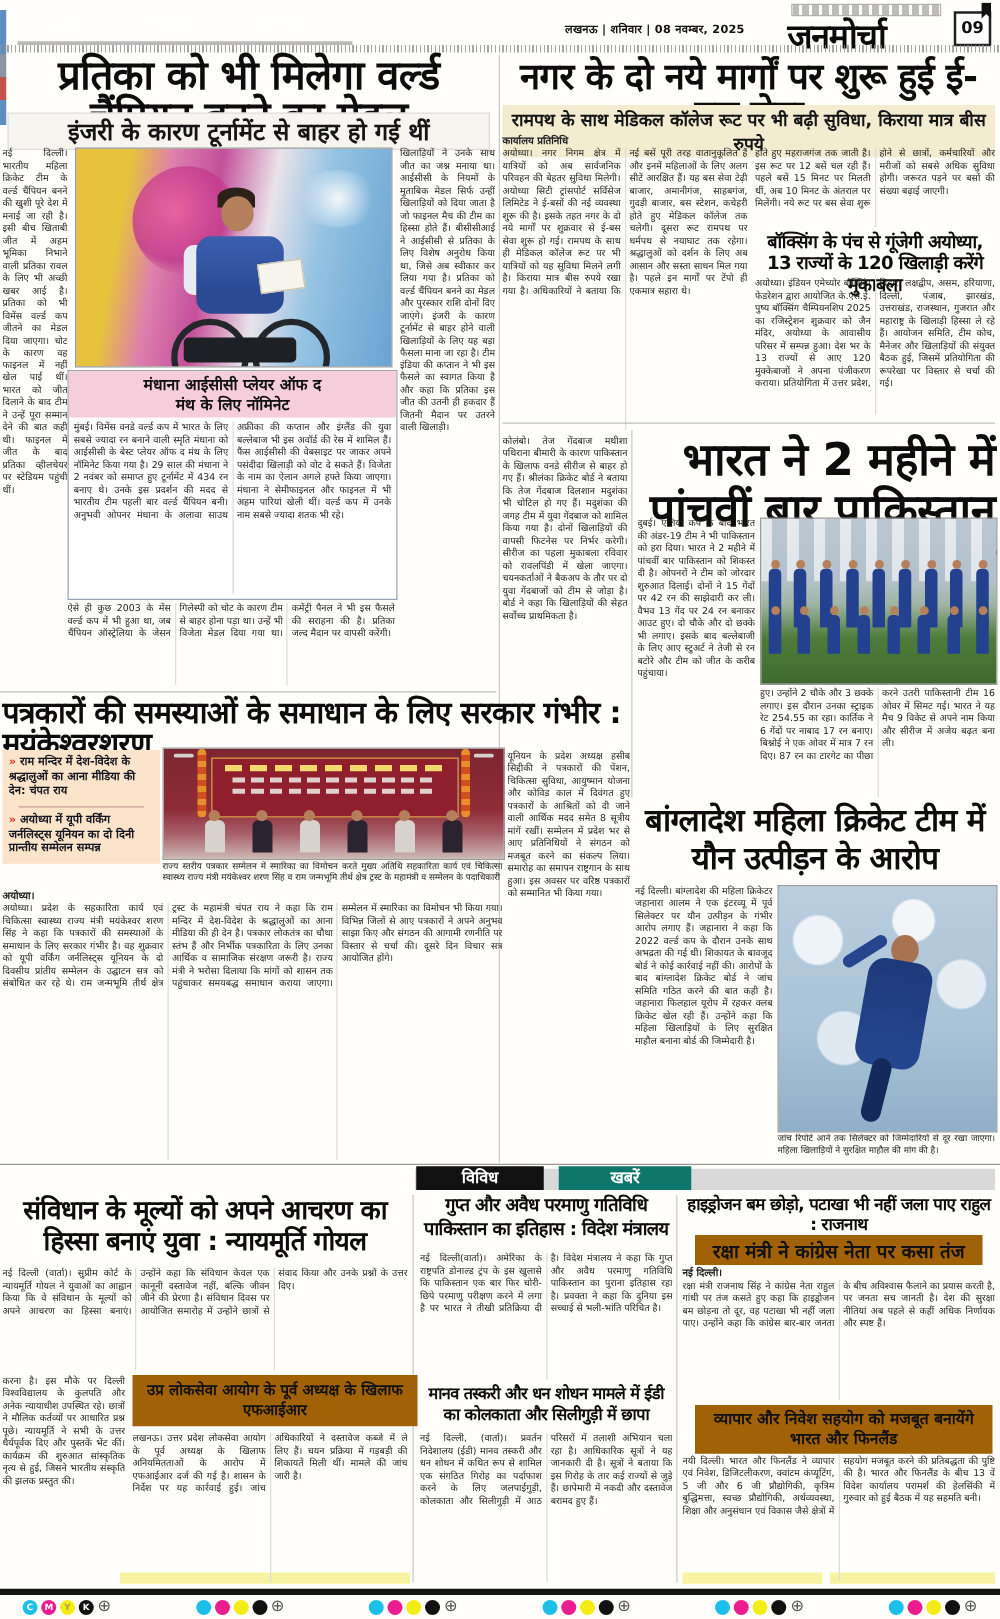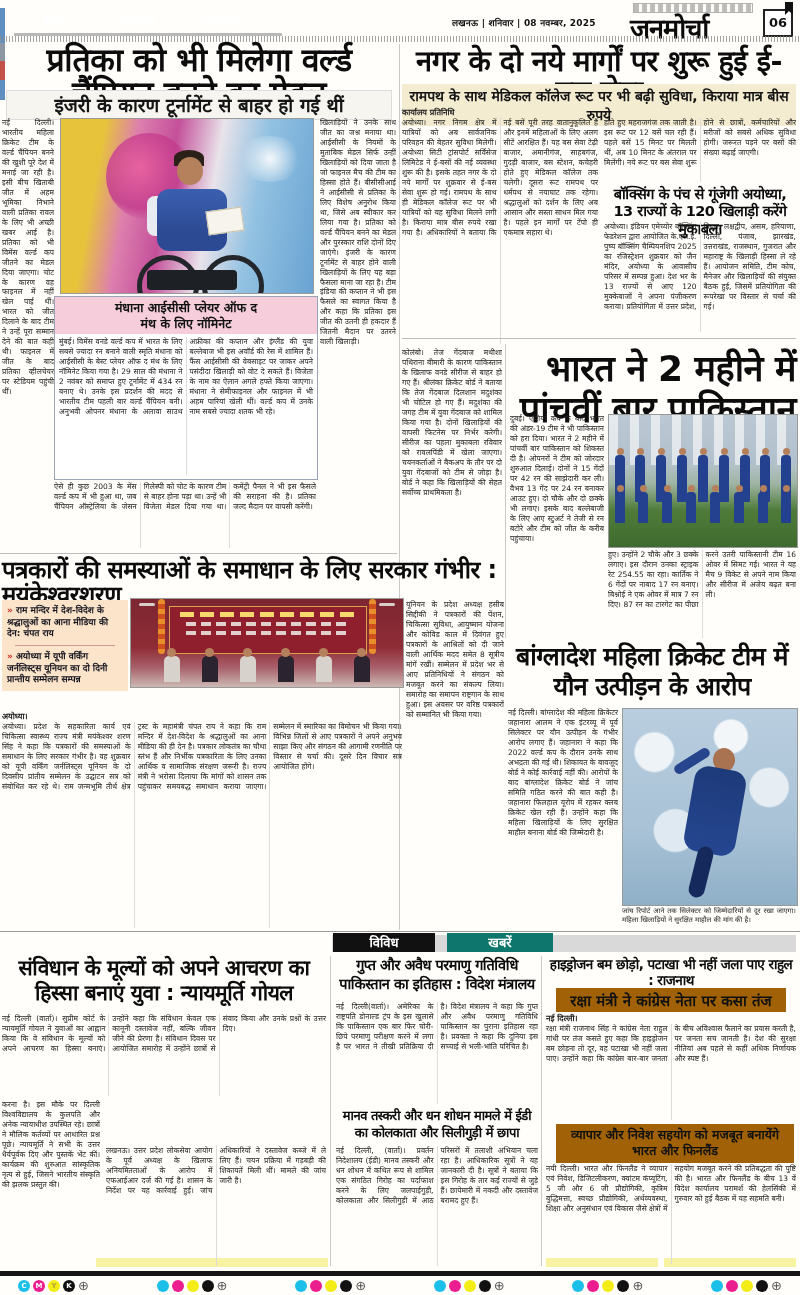--- a/index.html
+++ b/index.html
@@ -109,21 +109,21 @@
 
   <div class="abs edge-mark" style="left:0;top:8px;width:5px;height:92px;"></div>
 
   <div class="abs" style="left:14px;top:6px;">
     <span class="tab" style="width:82px;">खेल</span><span class="tab" style="width:84px;">विविध</span><span class="tab" style="width:86px;">अयोध्या</span>
   </div>
   <div class="abs tabs-shadow" style="left:14px;top:33px;width:268px;"></div>
   <div class="abs dateline" style="left:452px;top:16px;">लखनऊ | शनिवार | 08 नवम्बर, 2025</div>
   <div class="abs slogan-box" style="left:633px;top:3px;width:118px;"></div>
   <div class="abs masthead" style="left:630px;top:9px;">जनमोर्चा</div>
-  <div class="abs pagebox" style="left:763px;top:9px;">06</div>
+  <div class="abs pagebox" style="left:763px;top:9px;">09</div>
   <div class="abs ribbon" style="left:785px;top:2px;"></div>
   <div class="abs comb" style="left:0;top:36px;width:800px;"></div>
 
   <div class="abs headline hl-center" style="left:2px;top:44px;width:394px;font-size:32px;">प्रतिका को भी मिलेगा वर्ल्ड चैंपियन बनने का मेडल</div>
   <div class="abs subhead-box" style="left:6px;top:90px;width:384px;font-size:19px;background:#f6f5ef;border:1px solid #ddd;padding:1px 0;">इंजरी के कारण टूर्नामेंट से बाहर हो गई थीं</div>
   <div class="abs body-text" style="left:2px;top:118px;width:52px;height:432px;">नई दिल्ली। भारतीय महिला क्रिकेट टीम के वर्ल्ड चैंपियन बनने की खुशी पूरे देश में मनाई जा रही है। इसी बीच खिताबी जीत में अहम भूमिका निभाने वाली प्रतिका रावल के लिए भी अच्छी खबर आई है। प्रतिका को भी विमेंस वर्ल्ड कप जीतने का मेडल दिया जाएगा। चोट के कारण वह फाइनल में नहीं खेल पाई थीं। भारत को जीत दिलाने के बाद टीम ने उन्हें पूरा सम्मान देने की बात कही थी। फाइनल में जीत के बाद प्रतिका व्हीलचेयर पर स्टेडियम पहुंची थीं।</div>
 
   <div class="abs photo p1" style="left:60px;top:118px;width:252px;height:174px;">
     <div class="swirl"></div>
     <div class="cloud"></div>
@@ -216,20 +216,21 @@
       </div>
     <div>
         <span class="person" style="left: 12%; background: rgb(215, 211, 204);"></span>
         <span class="person" style="left: 26%; background: rgb(43, 35, 48);"></span>
         <span class="person" style="left: 40%; background: rgb(215, 211, 204);"></span>
         <span class="person" style="left: 54%; background: rgb(43, 35, 48);"></span>
         <span class="person" style="left: 68%; background: rgb(215, 211, 204);"></span>
         <span class="person" style="left: 82%; background: rgb(43, 35, 48);"></span>
       </div>
   </div>
+  <div class="abs caption" style="left:130px;top:689px;width:272px;height:24px;">राज्य स्तरीय पत्रकार सम्मेलन में स्मारिका का विमोचन करते मुख्य अतिथि सहकारिता कार्य एवं चिकित्सा स्वास्थ्य राज्य मंत्री मयंकेश्वर शरण सिंह व राम जन्मभूमि तीर्थ क्षेत्र ट्रस्ट के महामंत्री व सम्मेलन के पदाधिकारी</div>
 
   <div class="abs body-text" style="left:406px;top:600px;width:98px;height:330px;">यूनियन के प्रदेश अध्यक्ष हसीब सिद्दीकी ने पत्रकारों की पेंशन, चिकित्सा सुविधा, आयुष्मान योजना और कोविड काल में दिवंगत हुए पत्रकारों के आश्रितों को दी जाने वाली आर्थिक मदद समेत 8 सूत्रीय मांगें रखीं। सम्मेलन में प्रदेश भर से आए प्रतिनिधियों ने संगठन को मजबूत करने का संकल्प लिया। समारोह का समापन राष्ट्रगान के साथ हुआ। इस अवसर पर वरिष्ठ पत्रकारों को सम्मानित भी किया गया।</div>
   <div class="abs body-text" style="left:2px;top:722px;width:400px;height:206px;columns:3;">अयोध्या। प्रदेश के सहकारिता कार्य एवं चिकित्सा स्वास्थ्य राज्य मंत्री मयंकेश्वर शरण सिंह ने कहा कि पत्रकारों की समस्याओं के समाधान के लिए सरकार गंभीर है। वह शुक्रवार को यूपी वर्किंग जर्नलिस्ट्स यूनियन के दो दिवसीय प्रांतीय सम्मेलन के उद्घाटन सत्र को संबोधित कर रहे थे। राम जन्मभूमि तीर्थ क्षेत्र ट्रस्ट के महामंत्री चंपत राय ने कहा कि राम मन्दिर में देश-विदेश के श्रद्धालुओं का आना मीडिया की ही देन है। पत्रकार लोकतंत्र का चौथा स्तंभ हैं और निर्भीक पत्रकारिता के लिए उनका आर्थिक व सामाजिक संरक्षण जरूरी है। राज्य मंत्री ने भरोसा दिलाया कि मांगों को शासन तक पहुंचाकर समयबद्ध समाधान कराया जाएगा। सम्मेलन में स्मारिका का विमोचन भी किया गया। विभिन्न जिलों से आए पत्रकारों ने अपने अनुभव साझा किए और संगठन की आगामी रणनीति पर विस्तार से चर्चा की। दूसरे दिन विचार सत्र आयोजित होंगे।</div>
 
   <div class="abs headline hl-center" style="left:508px;top:642px;width:288px;font-size:25px;line-height:1.2;">बांग्लादेश महिला क्रिकेट टीम में यौन उत्पीड़न के आरोप</div>
   <div class="abs body-text" style="left:508px;top:708px;width:110px;height:222px;">नई दिल्ली। बांग्लादेश की महिला क्रिकेटर जहानारा आलम ने एक इंटरव्यू में पूर्व सिलेक्टर पर यौन उत्पीड़न के गंभीर आरोप लगाए हैं। जहानारा ने कहा कि 2022 वर्ल्ड कप के दौरान उनके साथ अभद्रता की गई थी। शिकायत के बावजूद बोर्ड ने कोई कार्रवाई नहीं की। आरोपों के बाद बांग्लादेश क्रिकेट बोर्ड ने जांच समिति गठित करने की बात कही है। जहानारा फिलहाल यूरोप में रहकर क्लब क्रिकेट खेल रही हैं। उन्होंने कहा कि महिला खिलाड़ियों के लिए सुरक्षित माहौल बनाना बोर्ड की जिम्मेदारी है।</div>
 
   <div class="abs photo p4" style="left:622px;top:708px;width:174px;height:196px;">
     <div class="arm"></div>
     <div class="head"></div>
@@ -246,20 +247,21 @@
   <div class="abs rule-v" style="left:330px;top:956px;height:310px;"></div>
   <div class="abs rule-v" style="left:541px;top:956px;height:310px;"></div>
 
   <div class="abs hl-strip" style="left:96px;top:1258px;width:232px;height:9px;"></div>
   <div class="abs hl-strip" style="left:546px;top:1258px;width:112px;height:9px;"></div>
   <div class="abs hl-strip" style="left:664px;top:1258px;width:132px;height:9px;"></div>
 
   <div class="abs headline hl-center" style="left:2px;top:956px;width:324px;font-size:21px;line-height:1.2;">संविधान के मूल्यों को अपने आचरण का हिस्सा बनाएं युवा : न्यायमूर्ति गोयल</div>
   <div class="abs body-text" style="left:2px;top:1014px;width:324px;height:82px;columns:3;">नई दिल्ली (वार्ता)। सुप्रीम कोर्ट के न्यायमूर्ति गोयल ने युवाओं का आह्वान किया कि वे संविधान के मूल्यों को अपने आचरण का हिस्सा बनाएं। उन्होंने कहा कि संविधान केवल एक कानूनी दस्तावेज नहीं, बल्कि जीवन जीने की प्रेरणा है। संविधान दिवस पर आयोजित समारोह में उन्होंने छात्रों से संवाद किया और उनके प्रश्नों के उत्तर दिए।</div>
   <div class="abs body-text" style="left:2px;top:1100px;width:98px;height:166px;">करना है। इस मौके पर दिल्ली विश्वविद्यालय के कुलपति और अनेक न्यायाधीश उपस्थित रहे। छात्रों ने मौलिक कर्तव्यों पर आधारित प्रश्न पूछे। न्यायमूर्ति ने सभी के उत्तर धैर्यपूर्वक दिए और पुस्तकें भेंट कीं। कार्यक्रम की शुरुआत सांस्कृतिक नृत्य से हुई, जिसने भारतीय संस्कृति की झलक प्रस्तुत की।</div>
+  <div class="abs yellow-head" style="left:106px;top:1100px;width:220px;font-size:12px;line-height:1.3;padding:5px 4px;">उप्र लोकसेवा आयोग के पूर्व अध्यक्ष के खिलाफ एफआईआर</div>
   <div class="abs body-text" style="left:106px;top:1146px;width:220px;height:120px;columns:2;">लखनऊ। उत्तर प्रदेश लोकसेवा आयोग के पूर्व अध्यक्ष के खिलाफ अनियमितताओं के आरोप में एफआईआर दर्ज की गई है। शासन के निर्देश पर यह कार्रवाई हुई। जांच अधिकारियों ने दस्तावेज कब्जे में ले लिए हैं। चयन प्रक्रिया में गड़बड़ी की शिकायतें मिली थीं। मामले की जांच जारी है।</div>
 
   <div class="abs headline hl-center" style="left:336px;top:956px;width:202px;font-size:14.5px;line-height:1.3;">गुप्त और अवैध परमाणु गतिविधि पाकिस्तान का इतिहास : विदेश मंत्रालय</div>
   <div class="abs body-text" style="left:336px;top:1002px;width:202px;height:102px;columns:2;">नई दिल्ली(वार्ता)। अमेरिका के राष्ट्रपति डोनाल्ड ट्रंप के इस खुलासे कि पाकिस्तान एक बार फिर चोरी-छिपे परमाणु परीक्षण करने में लगा है पर भारत ने तीखी प्रतिक्रिया दी है। विदेश मंत्रालय ने कहा कि गुप्त और अवैध परमाणु गतिविधि पाकिस्तान का पुराना इतिहास रहा है। प्रवक्ता ने कहा कि दुनिया इस सच्चाई से भली-भांति परिचित है।</div>
   <div class="abs headline hl-center" style="left:336px;top:1108px;width:202px;font-size:13px;line-height:1.3;">मानव तस्करी और धन शोधन मामले में ईडी का कोलकाता और सिलीगुड़ी में छापा</div>
   <div class="abs body-text" style="left:336px;top:1146px;width:202px;height:120px;columns:2;">नई दिल्ली, (वार्ता)। प्रवर्तन निदेशालय (ईडी) मानव तस्करी और धन शोधन में कथित रूप से शामिल एक संगठित गिरोह का पर्दाफाश करने के लिए जलपाईगुड़ी, कोलकाता और सिलीगुड़ी में आठ परिसरों में तलाशी अभियान चला रहा है। आधिकारिक सूत्रों ने यह जानकारी दी है। सूत्रों ने बताया कि इस गिरोह के तार कई राज्यों से जुड़े हैं। छापेमारी में नकदी और दस्तावेज बरामद हुए हैं।</div>
 
   <div class="abs headline hl-center" style="left:546px;top:956px;width:250px;font-size:13.5px;line-height:1.2;">हाइड्रोजन बम छोड़ो, पटाखा भी नहीं जला पाए राहुल : राजनाथ</div>
   <div class="abs yellow-head" style="left:556px;top:988px;width:230px;font-size:15px;padding:2px 0;">रक्षा मंत्री ने कांग्रेस नेता पर कसा तंज</div>
   <div class="abs byline" style="left:546px;top:1012px;">नई दिल्ली।</div>

